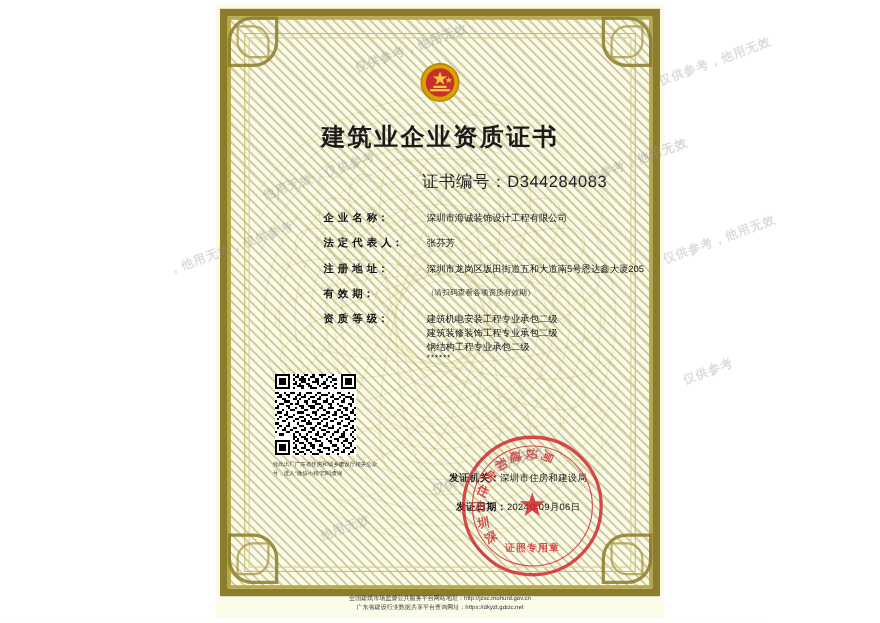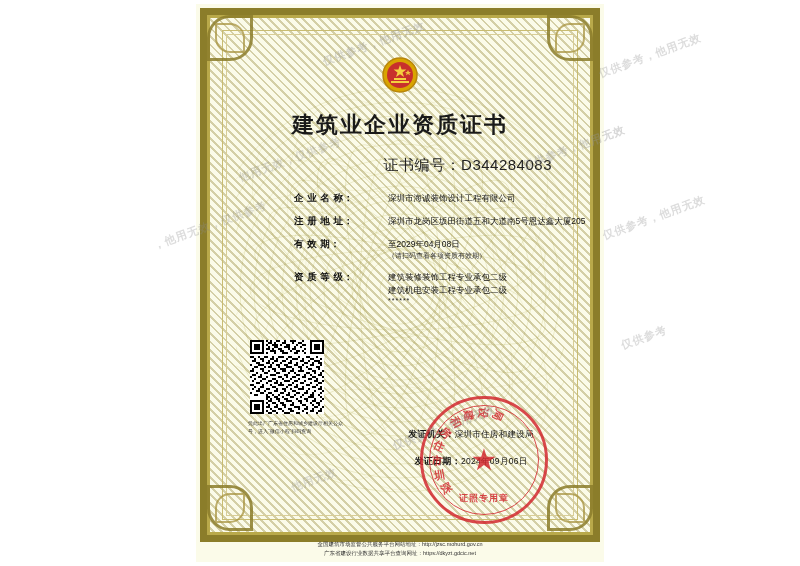--- a/index.html
+++ b/index.html
@@ -248,39 +248,43 @@
     </div>
 
     <div class="fields">
 
       <div class="row">
         <div class="lbl">企 业 名 称：</div>
         <div class="val">深圳市海诚装饰设计工程有限公司</div>
       </div>
 
 
+      <div class="row">
+        <div class="lbl">法 定 代 表 人：</div>
+        <div class="val">张芬芳</div>
+      </div>
 
       <div class="row">
         <div class="lbl">注 册 地 址：</div>
         <div class="val">深圳市龙岗区坂田街道五和大道南5号恩达鑫大厦205</div>
       </div>
 
       <div class="row">
         <div class="lbl">有 效 期：</div>
         <div class="val">
-          <span class="line">至2029年04月08日</span>
           <span class="sub">（请扫码查看各项资质有效期）</span>
         </div>
       </div>
 
       <div class="row">
         <div class="lbl">资 质 等 级：</div>
         <div class="val">
+          <span class="line">建筑机电安装工程专业承包二级</span>
           <span class="line">建筑装修装饰工程专业承包二级</span>
-          <span class="line">建筑机电安装工程专业承包二级</span>
+          <span class="line">钢结构工程专业承包二级</span>
           <span class="stars">******</span>
         </div>
       </div>
 
     </div>
 
     <div class="qr">
       <svg width="74" height="74" viewBox="0 0 37 37" shape-rendering="crispEdges">
         <rect width="37" height="37" fill="#fff"></rect>
         <g fill="#000">

